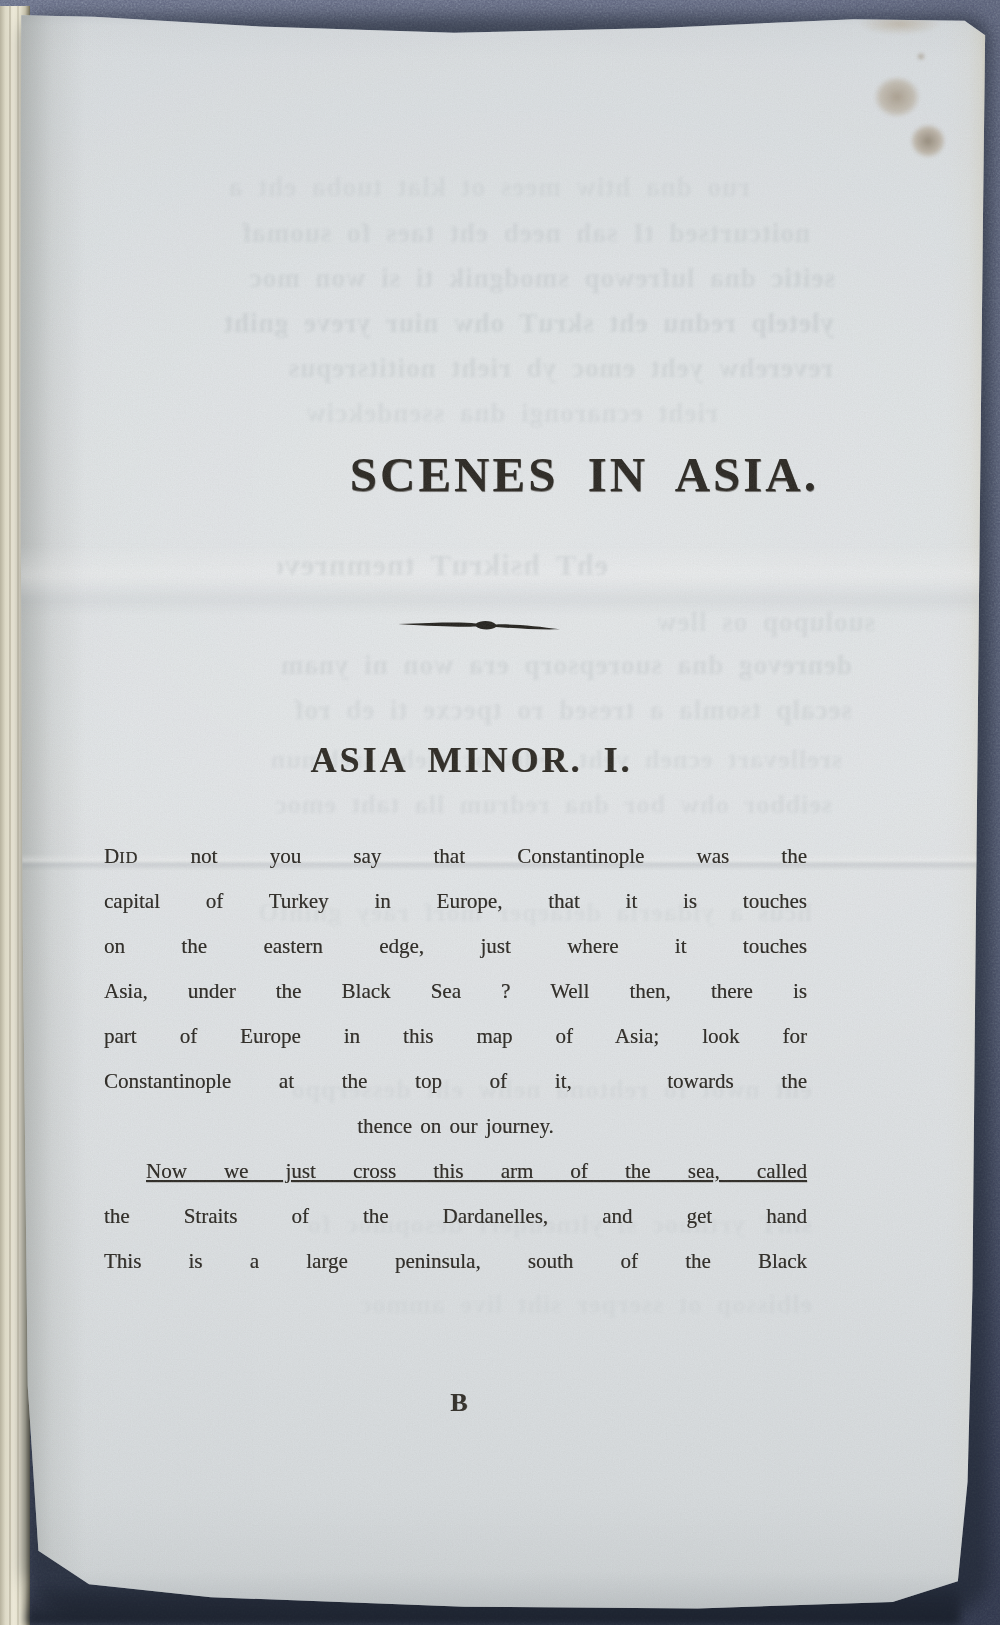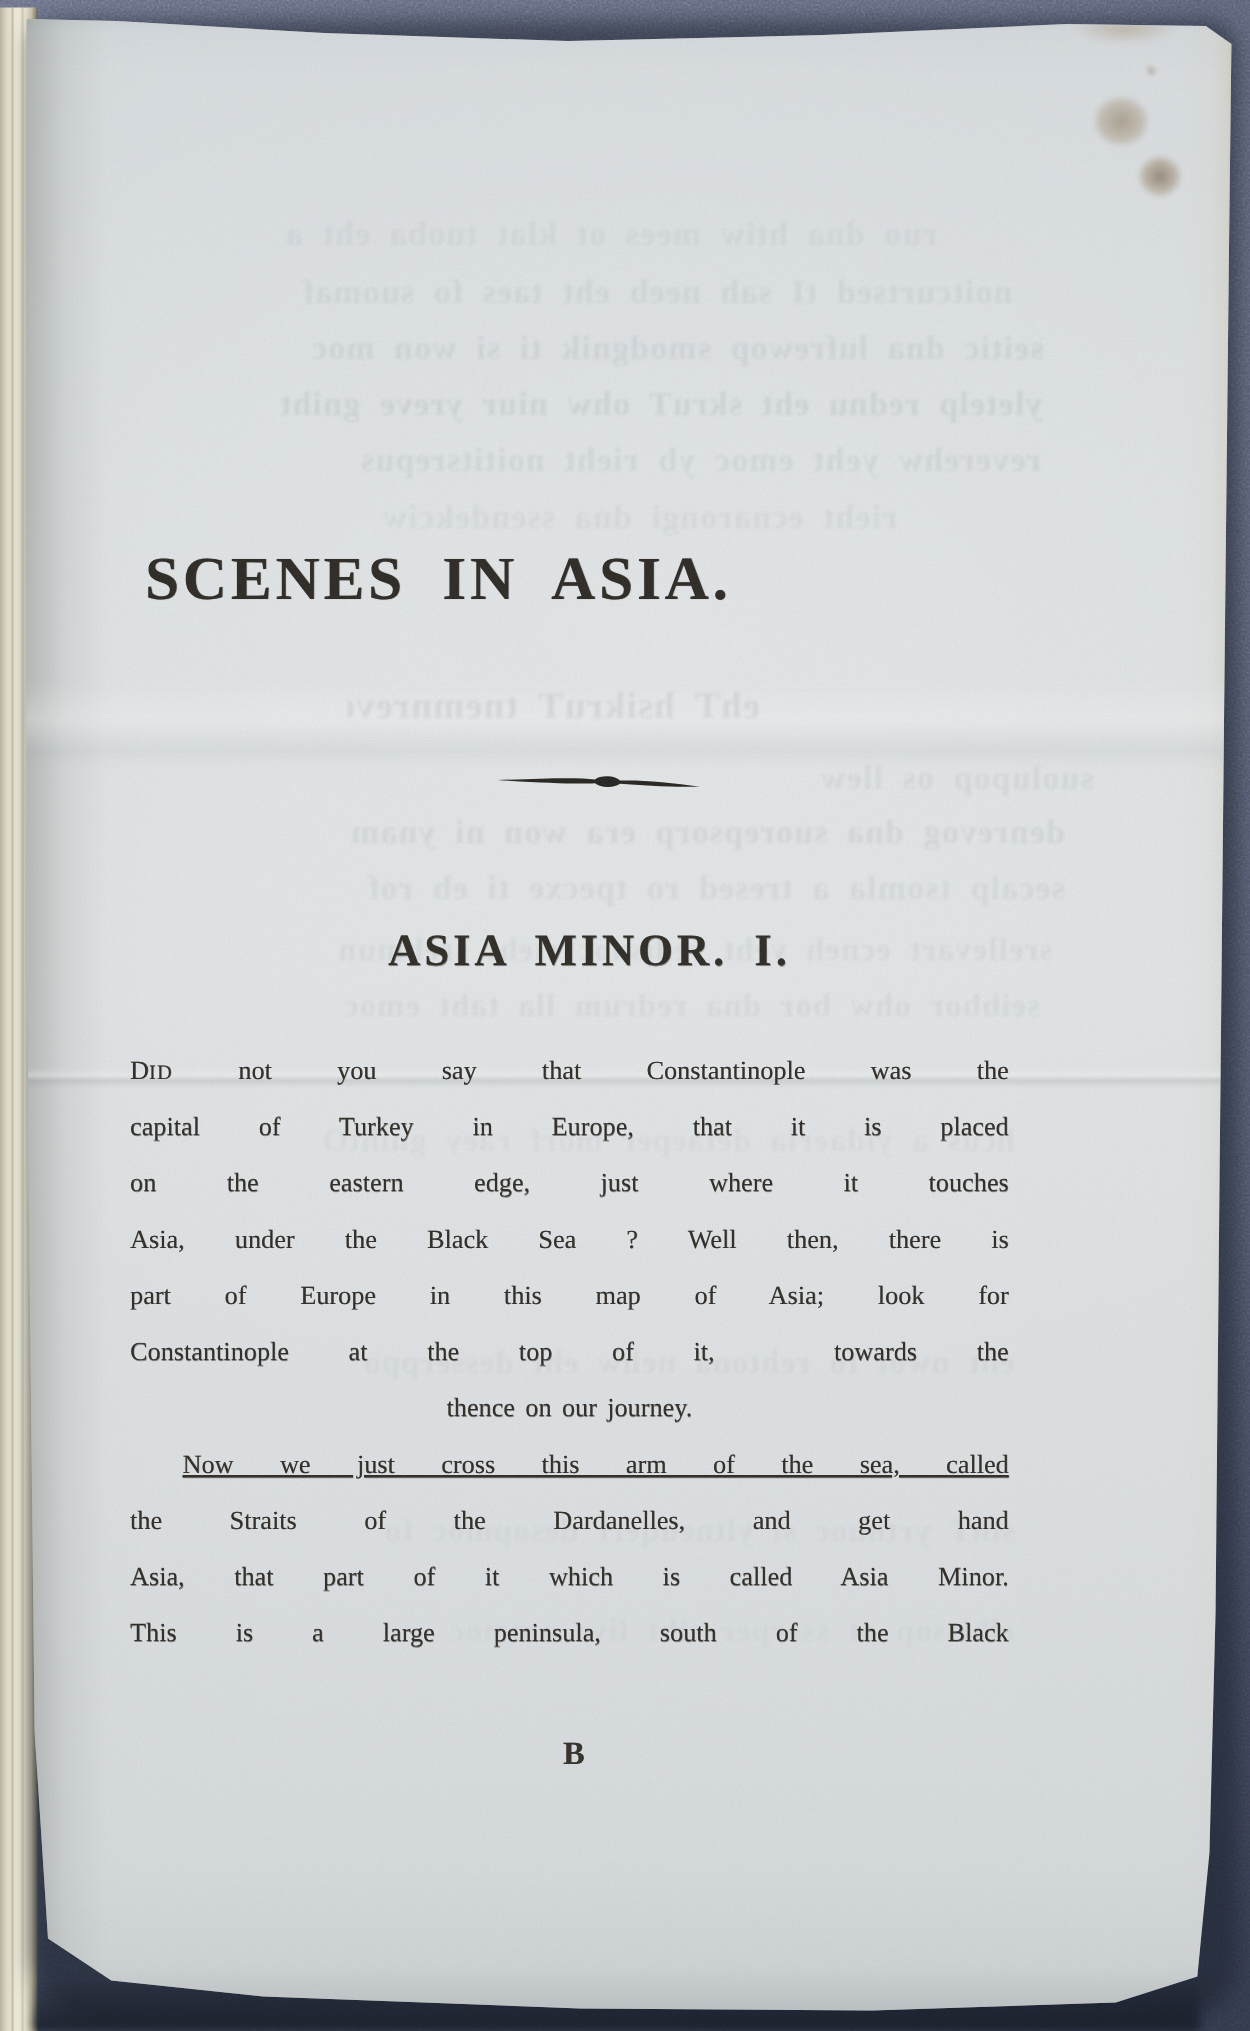--- a/index.html
+++ b/index.html
@@ -52,21 +52,21 @@
   .fox-c{left:832px;top:2px;width:104px;height:28px;border-radius:40%;
         background:radial-gradient(closest-side,rgba(146,112,62,.30),transparent 80%);}
   .fox-d{left:899px;top:43px;width:12px;height:11px;
         background:radial-gradient(closest-side,rgba(104,76,38,.4),transparent 80%);}
   
   .ghosts{position:absolute;inset:0;}
   .ghost{position:absolute;height:36px;white-space:nowrap;overflow:hidden;
         color:#3e5058;transform:scaleX(-1);filter:blur(1.4px);
         letter-spacing:1px;word-spacing:7px;font-weight:700;}
   
-  .title{position:absolute;left:100px;top:424px;width:703px;text-align:left;
+  .title{position:absolute;left:100px;top:436px;width:703px;text-align:right;
         font-size:49px;line-height:62px;font-weight:700;letter-spacing:3px;word-spacing:14px;
         color:#24211c;text-shadow:0.4px 0.5px 0.7px rgba(28,24,18,.6);}
   .rule-wrap{position:absolute;left:380px;top:610px;width:166px;height:16px;}
   .heading{position:absolute;left:104px;top:728px;width:703px;text-align:center;
         font-size:36px;line-height:48px;font-weight:700;letter-spacing:3px;word-spacing:9px;
         color:#26231d;text-shadow:0.4px 0.4px 0.6px rgba(28,24,18,.55);}
   .bodytext{position:absolute;left:88px;top:826px;width:703px;
         font-size:21px;color:#26231e;text-shadow:0.3px 0.4px 0.5px rgba(30,26,20,.5);
         word-spacing:3px;}
   .line{height:45px;line-height:45px;text-align:center;}
@@ -131,29 +131,28 @@
     <div class="rule-wrap">
       <svg width="166" height="16" viewBox="0 0 166 16" xmlns="http://www.w3.org/2000/svg">
         <path d="M2 7.2 C 40 5.2, 66 4.0, 80 5.6 C 84 1.8, 96 1.8, 100 6.2 C 118 5.4, 142 7.4, 164 10.2 C 142 11.2, 118 9.8, 100 8.8 C 96 12.4, 84 12.2, 80 8.6 C 66 9.6, 40 9.0, 2 7.2 Z" fill="#1d1b17" transform="rotate(0.8 83 8)"></path>
       </svg>
     </div>
 
     <h2 class="heading" style="margin:0">ASIA MINOR. I.</h2>
 
     <div class="bodytext">
         <div class="line j"><span class="lead-cap">D</span><span class="lead-sc">ID</span> not you say that Constantinople was the</div>
-        <div class="line j">capital of Turkey in Europe, that it is placed</div>
+        <div class="line j">capital of Turkey in Europe, that it is touches</div>
         <div class="line j">on the eastern edge, just where it touches</div>
         <div class="line j">Asia, under the Black Sea&nbsp;?  Well then, there is</div>
         <div class="line j">part of Europe in this map of Asia; look for</div>
         <div class="line j">Constantinople at the top of it,&nbsp; towards the</div>
         <div class="line">thence on our journey.</div>
         <div class="line j ind">Now we just cross this arm of the sea, called</div>
         <div class="line j">the Straits of the Dardanelles, and get hand</div>
-        <div class="line j">Asia, that part of it which is called Asia Minor.</div>
         <div class="line j">This is a large peninsula, south of the Black</div>
       </div>
 
     <div class="sig">B</div>
 
     <svg class="grain" width="974" height="1602" xmlns="http://www.w3.org/2000/svg">
       <filter id="pg">
           <feTurbulence type="fractalNoise" baseFrequency="0.85" numOctaves="2" seed="11" stitchTiles="stitch"></feTurbulence>
         <feColorMatrix type="matrix" values="0 0 0 0 0.32  0 0 0 0 0.31  0 0 0 0 0.29  0.5 0.5 0.5 0 0"></feColorMatrix>
         </filter>

